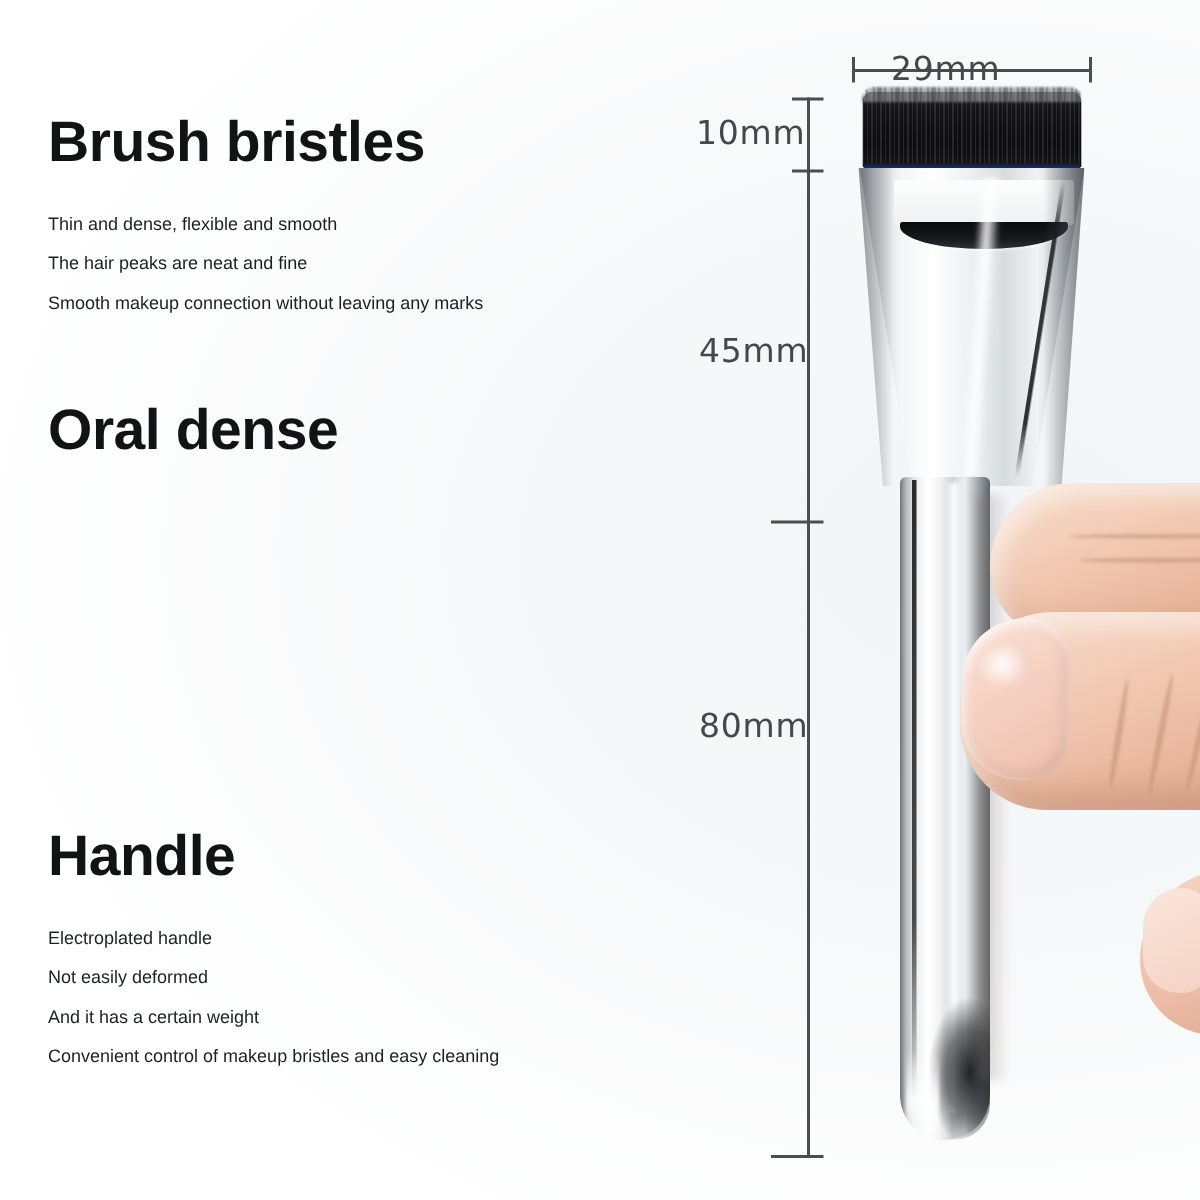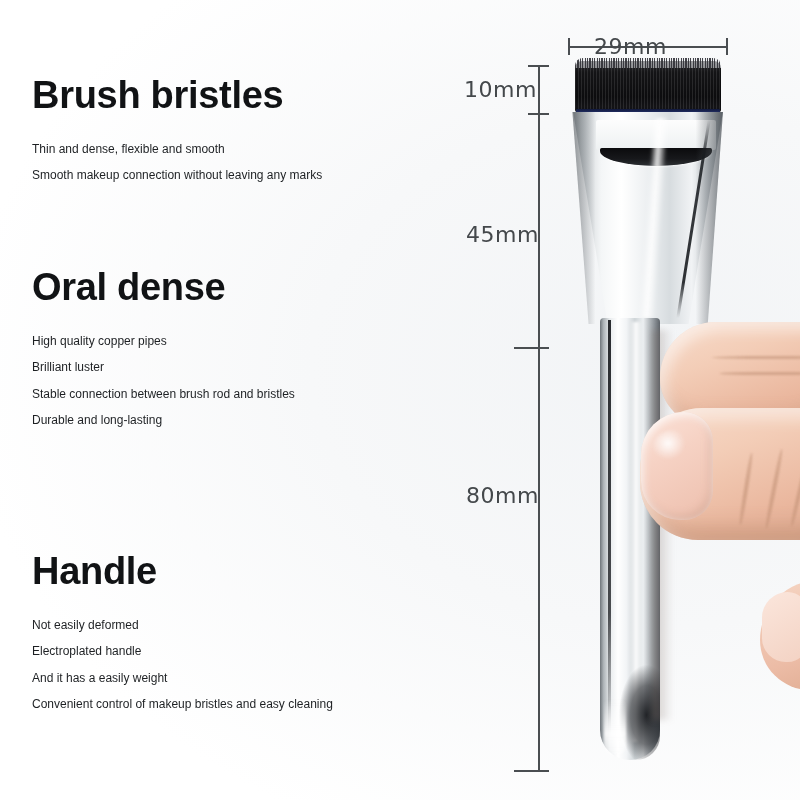--- a/index.html
+++ b/index.html
@@ -59,21 +59,21 @@
     position: absolute;
     font-family: "DejaVu Sans", sans-serif;
     font-size: 22px;
     color: #44484b;
     letter-spacing: 0.5px;
     white-space: nowrap;
   }
   #label-29mm { left: 594px; top: 34px; }
   #label-10mm { left: 464px; top: 77px; }
   #label-45mm { left: 466px; top: 222px; }
-  #label-80mm { left: 466px; top: 483px; }
+  #label-80mm { left: 466px; top: 472px; }
 
   .dim-line-h {
     position: absolute;
     background: #4a4e51;
     height: 1.5px;
   }
   .dim-line-v {
     position: absolute;
     background: #4a4e51;
     width: 1.5px;
@@ -291,40 +291,35 @@
 <body>
 
 <div id="page">
 
   <div class="text-col">
 
     <div class="section" id="sec-bristles">
       <h2 class="section-title">Brush bristles</h2>
       <div class="bullets">
         <div class="bullet">Thin and dense, flexible and smooth</div>
+        <div class="bullet">The hair peaks are neat and fine</div>
         <div class="bullet">Smooth makeup connection without leaving any marks</div>
       </div>
     </div>
 
     <div class="section" id="sec-canal">
       <h2 class="section-title">Oral dense</h2>
-      <div class="bullets">
-        <div class="bullet">High quality copper pipes</div>
-        <div class="bullet">Brilliant luster</div>
-        <div class="bullet">Stable connection between brush rod and bristles</div>
-        <div class="bullet">Durable and long-lasting</div>
-      </div>
     </div>
 
     <div class="section" id="sec-handle">
       <h2 class="section-title">Handle</h2>
       <div class="bullets">
+        <div class="bullet">Electroplated handle</div>
         <div class="bullet">Not easily deformed</div>
-        <div class="bullet">Electroplated handle</div>
-        <div class="bullet">And it has a easily weight</div>
+        <div class="bullet">And it has a certain weight</div>
         <div class="bullet">Convenient control of makeup bristles and easy cleaning</div>
       </div>
     </div>
 
   </div>
 
   <div class="product">
 
     <div class="bristles"></div>
     <div class="navy-band"></div>

